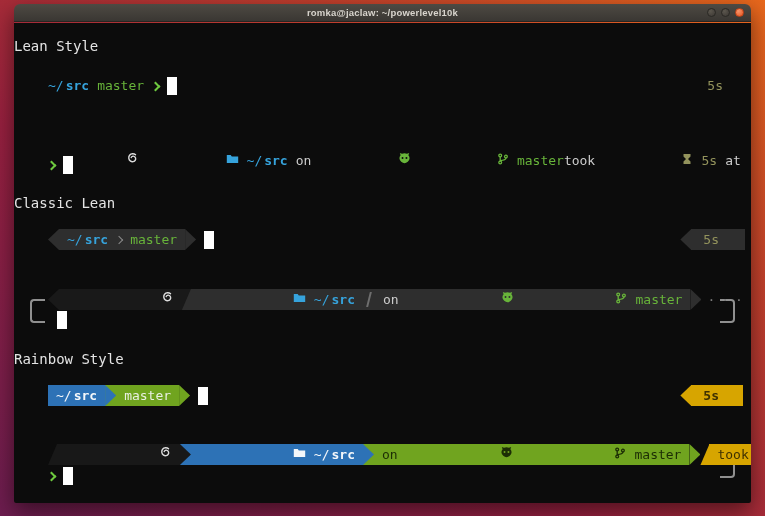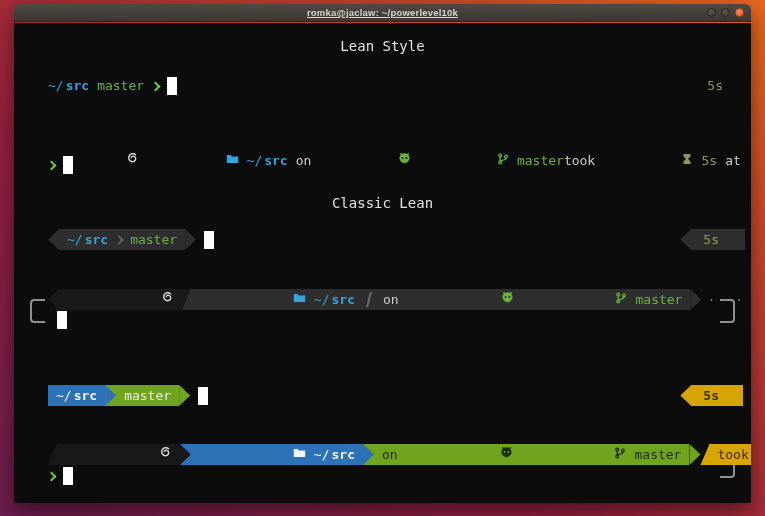--- a/index.html
+++ b/index.html
@@ -14,32 +14,32 @@
     border-radius:6px 6px 2px 2px; overflow:hidden;
     box-shadow:0 8px 22px rgba(0,0,0,.5);
   }
   .titlebar{
     height:18px; background:linear-gradient(#4e4a43,#3a3733);
     border-bottom:1px solid #282522; position:relative;
     display:flex; align-items:center; justify-content:center;
   }
   .titlebar .title{
     font-family:"Liberation Sans", sans-serif; font-size:9.5px; font-weight:600;
-    color:#d8d4cd; letter-spacing:.2px;text-decoration:underline;
+    color:#d8d4cd; letter-spacing:.2px;
   }
   .winbtns{ position:absolute; right:7px; top:0; height:100%; display:flex; align-items:center; gap:5px; }
   .wbtn{ width:9px; height:9px; border-radius:50%;
     background:radial-gradient(circle at 35% 30%,#5c574e,#3b3733); border:1px solid #2b2925; }
   .wbtn.close{ background:radial-gradient(circle at 35% 30%,#f5966c,#e8531e); border:1px solid #c44316; }
   .screen{
     position:absolute; left:0; top:19px; right:0; bottom:0;
     background:#0c0c0c; font-size:13px; color:#d8d8d8;
   }
   .row{ position:absolute; white-space:pre; line-height:18px; }
-  .heading{ left:0; right:0; text-align:center; color:#e4e4e4; font-size:14px; }
+  .heading{ left:0; right:0; color:#e4e4e4; font-size:14px; }
   .flexrow{ display:flex; align-items:center; }
   .between{ justify-content:space-between; }
   .grp{ display:flex; align-items:center; gap:8px; }
   .grp2{ display:flex; align-items:center; gap:2px; }
 
   
   .blue{ color:#36a3dc; } .bold{ font-weight:bold; }
   .green{ color:#68b43a; } .fg{ color:#cccccc; }
   .olive{ color:#93935c; } .cyan{ color:#6fb3ca; }
   .wht{ color:#f4f7fa; } .palegrn{ color:#e9efe2; }
@@ -234,20 +234,21 @@
       <span style="flex:1"></span>
       <span class="dots">····</span>
       <span style="flex:1"></span>
       
     </div>
 
     <div class="row flexrow" style="top:288px; left:43px;">
       <span class="cursor"></span>
     </div>
 
+    <div class="row heading" style="top:327px">Rainbow Style</div>
 
     <div class="row flexrow between" style="top:362px; left:34px; right:8px;">
       <span class="grp">
         <span class="bar">
           <span class="seg" style="background:#2d72b6">
             <span class="grp2">
               <span class="wht">~/</span><span class="wht bold">src</span>
             </span>
           </span>
           <span class="arrow" style="--prev:#2d72b6; --next:#70a41f;"></span>

